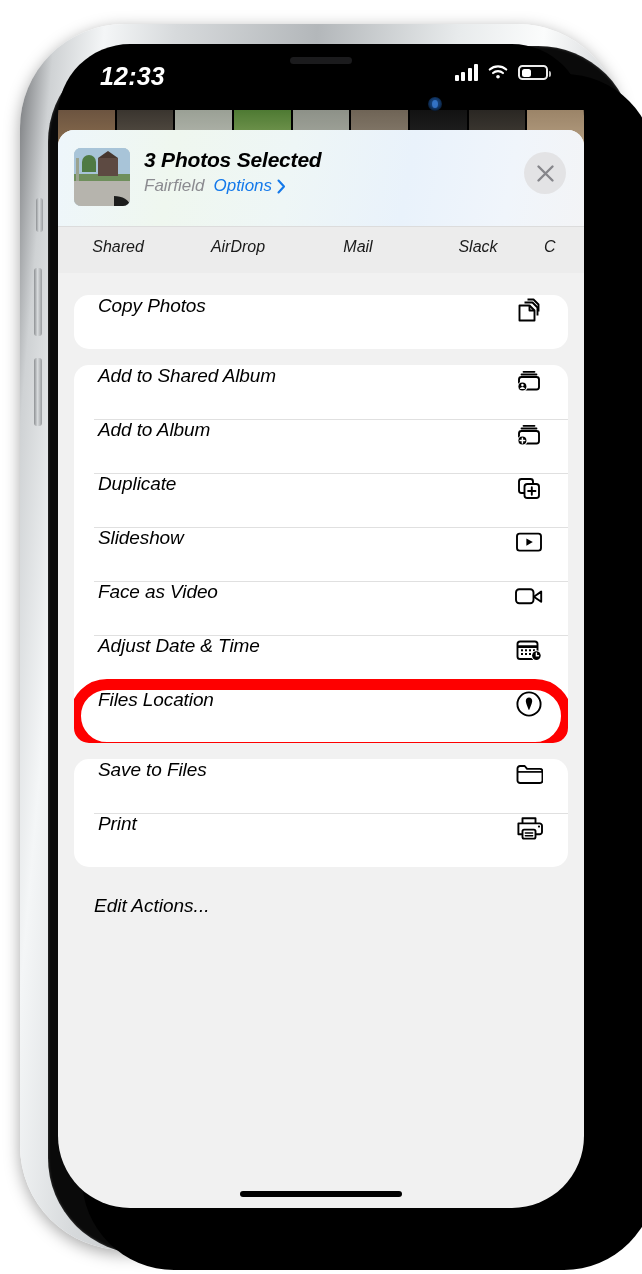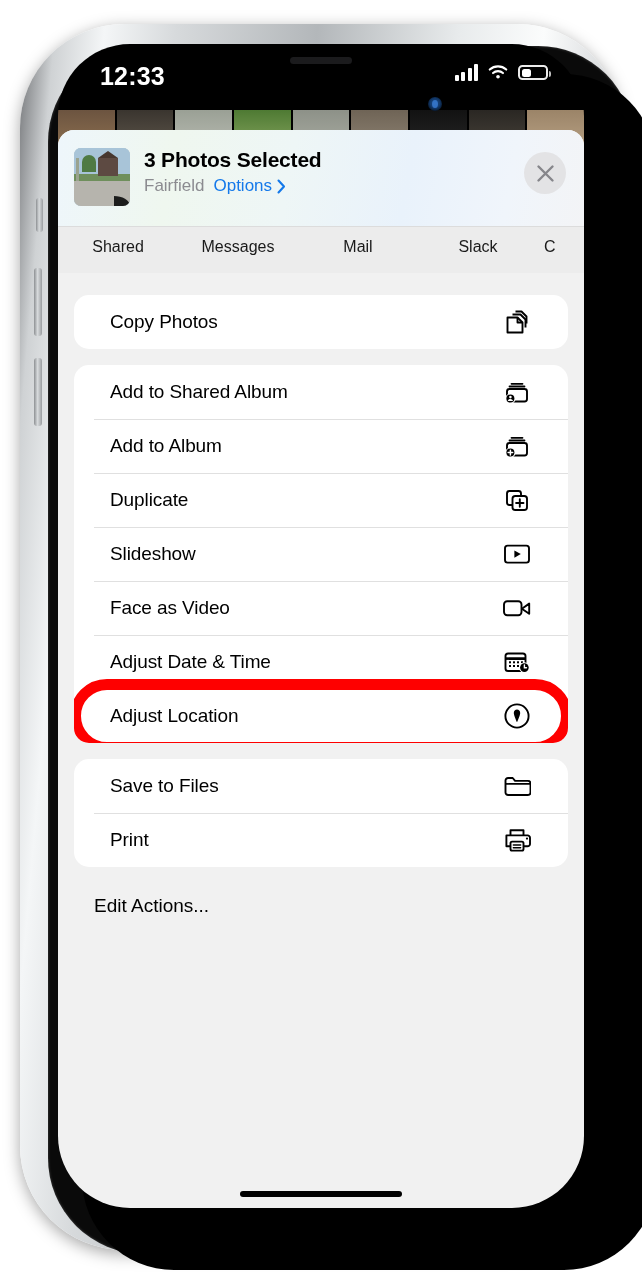--- a/index.html
+++ b/index.html
@@ -1,19 +1,19 @@
 <!DOCTYPE html>
 <html><head>
 <meta charset="utf-8">
 <style>
   html,body{margin:0;padding:0;background:#fff;}
   body{width:642px;height:1274px;overflow:hidden;font-family:"Liberation Sans",sans-serif;-webkit-font-smoothing:antialiased;}
 
   
-  #stage{position:relative;width:642px;height:1100px;background:#ffffff;}
+  #stage{position:relative;width:642px;height:1100px;background:#ffffff;font-style:italic;}
 
   .device-outer{
     position:absolute;left:20px;top:24px;width:602px;height:1226px;
     border-radius:104px;
     background:linear-gradient(95deg,#6e7073 0%,#cfd2d4 5%,#f4f6f7 12%,#d7dadc 22%,#b3b7ba 42%,#e8ebec 62%,#fbfcfc 74%,#c9cccf 88%,#7d8083 100%);
     box-shadow:0 4px 16px rgba(0,0,0,.35);
   }
   .device-mid{
     position:absolute;left:28px;top:22px;width:586px;height:1208px;
     border-radius:96px;background:#0a0a0a;
@@ -76,21 +76,21 @@
   .head-close{position:absolute;right:18px;top:22px;width:42px;height:42px;border-radius:50%;background:#e3e3e5;display:flex;align-items:center;justify-content:center;}
 
   .approw{position:relative;height:46px;background:#ececec;border-top:.5px solid #dcdcdc;}
   .approw .apps{position:absolute;left:0;top:0;display:flex;width:560px;}
   .approw .app{width:120px;text-align:center;font-size:16px;color:#1a1a1a;padding-top:11px;}
   .approw .app.partial{width:60px;overflow:hidden;text-align:left;padding-left:6px;}
 
   .actions{padding:0 16px;}
   .group{background:#fff;border-radius:15px;overflow:hidden;margin-bottom:16px;}
   .group.g1{margin-top:22px;}
-  .row{position:relative;height:54px;display:flex;align-items:center;justify-content:space-between;padding:0 36px;}
+  .row{position:relative;height:54px;display:flex;align-items:flex-start;justify-content:space-between;padding:0 24px;}
   .row + .row:before{content:"";position:absolute;left:20px;right:0;top:0;height:.5px;background:#e0e0e0;}
   .row-label{font-size:19px;color:#000;letter-spacing:-.1px;}
   .row-icon{width:30px;height:30px;display:flex;align-items:center;justify-content:center;}
   .row-icon svg{display:block;}
 
   .edit-actions{padding:12px 20px 0;font-size:19px;color:#000000;}
 
   
   .hl{
     position:absolute;left:-4px;right:-4px;top:-10px;bottom:-10px;
@@ -184,21 +184,21 @@
         <div class="head-close">
           <svg width="19" height="19" viewBox="0 0 19 19">
             <path d="M2.5 2.5l14 14M16.5 2.5l-14 14" stroke="#86868b" stroke-width="2.4" stroke-linecap="round"></path>
           </svg>
         </div>
       </div>
 
       <div class="approw">
         <div class="apps">
           <div class="app">Shared</div>
-          <div class="app">Messages</div>
+          <div class="app">AirDrop</div>
           <div class="app">Mail</div>
           <div class="app">Slack</div>
           <div class="app partial">C</div>
         </div>
       </div>
 
       <div class="actions">
 
         <div class="group g1">
           <div class="row">
@@ -292,21 +292,21 @@
                 </g>
                 <circle cx="21.4" cy="18.6" r="5.3" fill="#fff"></circle>
                 <circle cx="21.4" cy="18.6" r="4.3" fill="#000"></circle>
                 <path d="M21.4 15.9v2.9h2.1" stroke="#fff" stroke-width="1.4" fill="none" stroke-linecap="round"></path>
               </svg>
             </span>
           </div>
 
           <div class="hl-wrap">
             <div class="row">
-              <span class="row-label">Adjust Location</span>
+              <span class="row-label">Files Location</span>
               <span class="row-icon">
                 <svg width="28" height="28" viewBox="0 0 28 28">
                   <circle cx="14" cy="14" r="11.6" fill="none" stroke="#000" stroke-width="1.9"></circle>
                   <path d="M14 7.6c1.8 0 3.2 1.5 3.2 3.3 0 2.4-3.2 9.4-3.2 9.4s-3.2-7-3.2-9.4c0-1.8 1.4-3.3 3.2-3.3z" fill="#000"></path>
                 </svg>
               </span>
             </div>
             <div class="hl"></div>
           </div>
 

